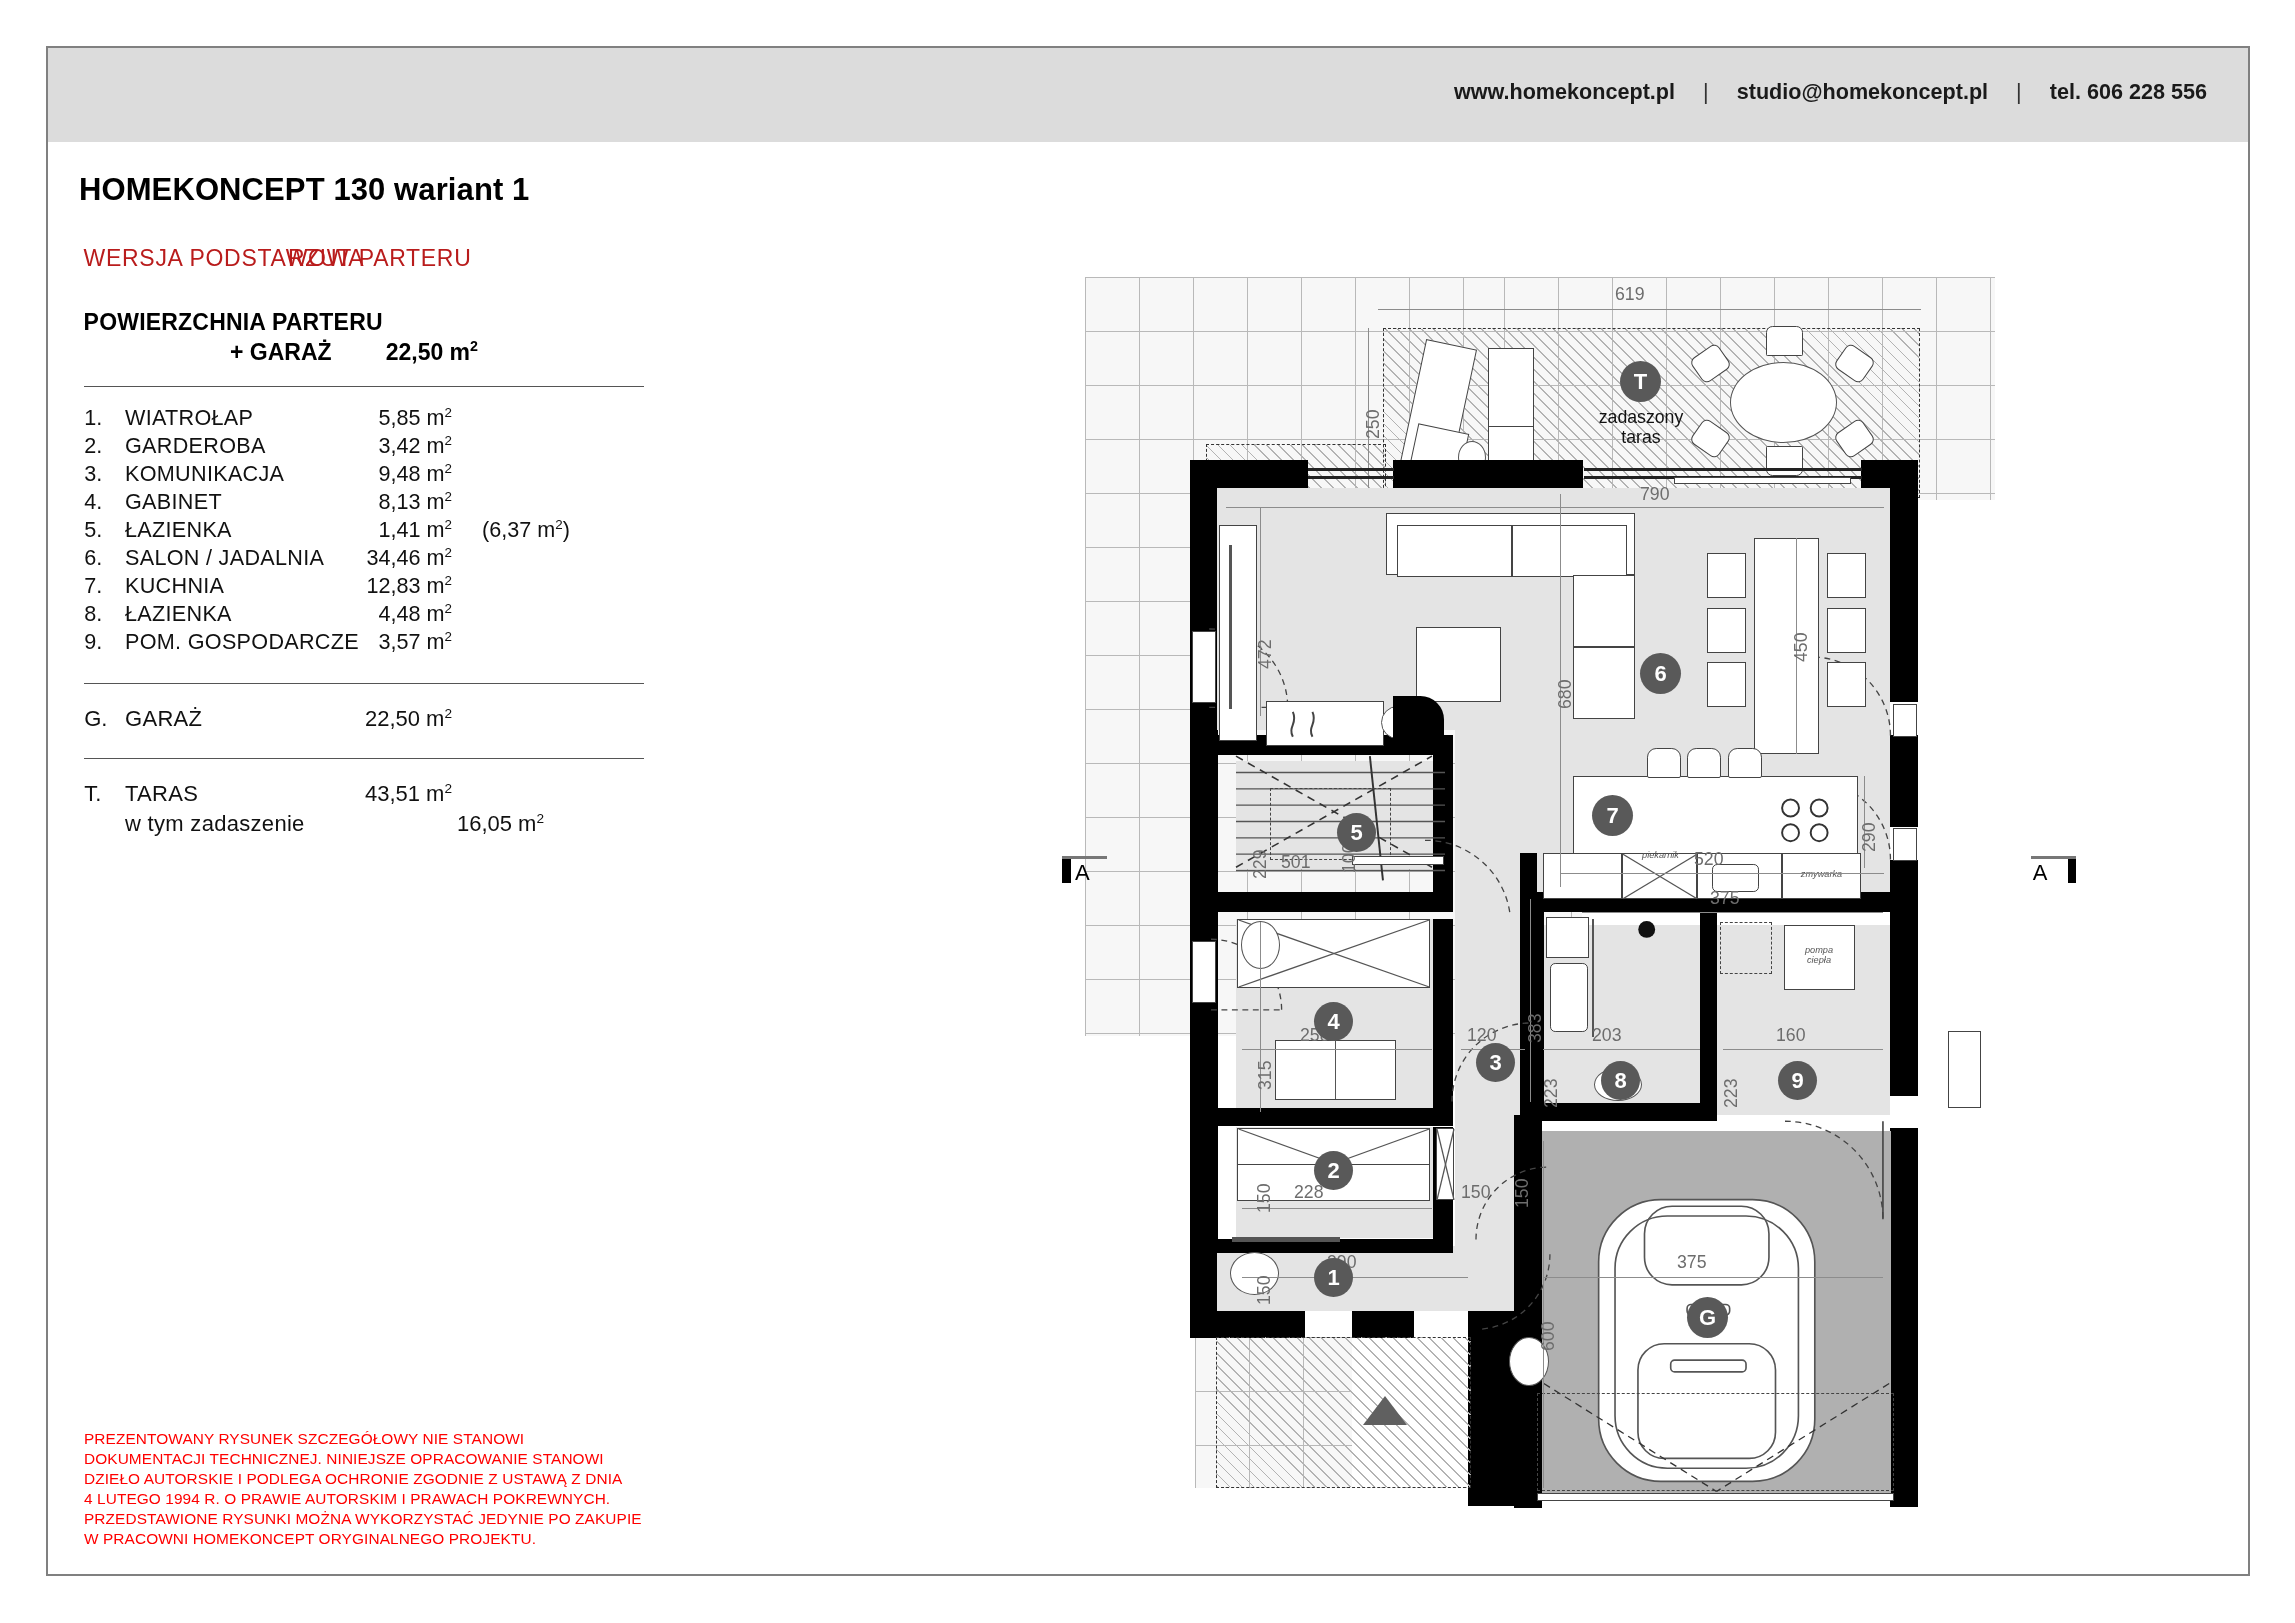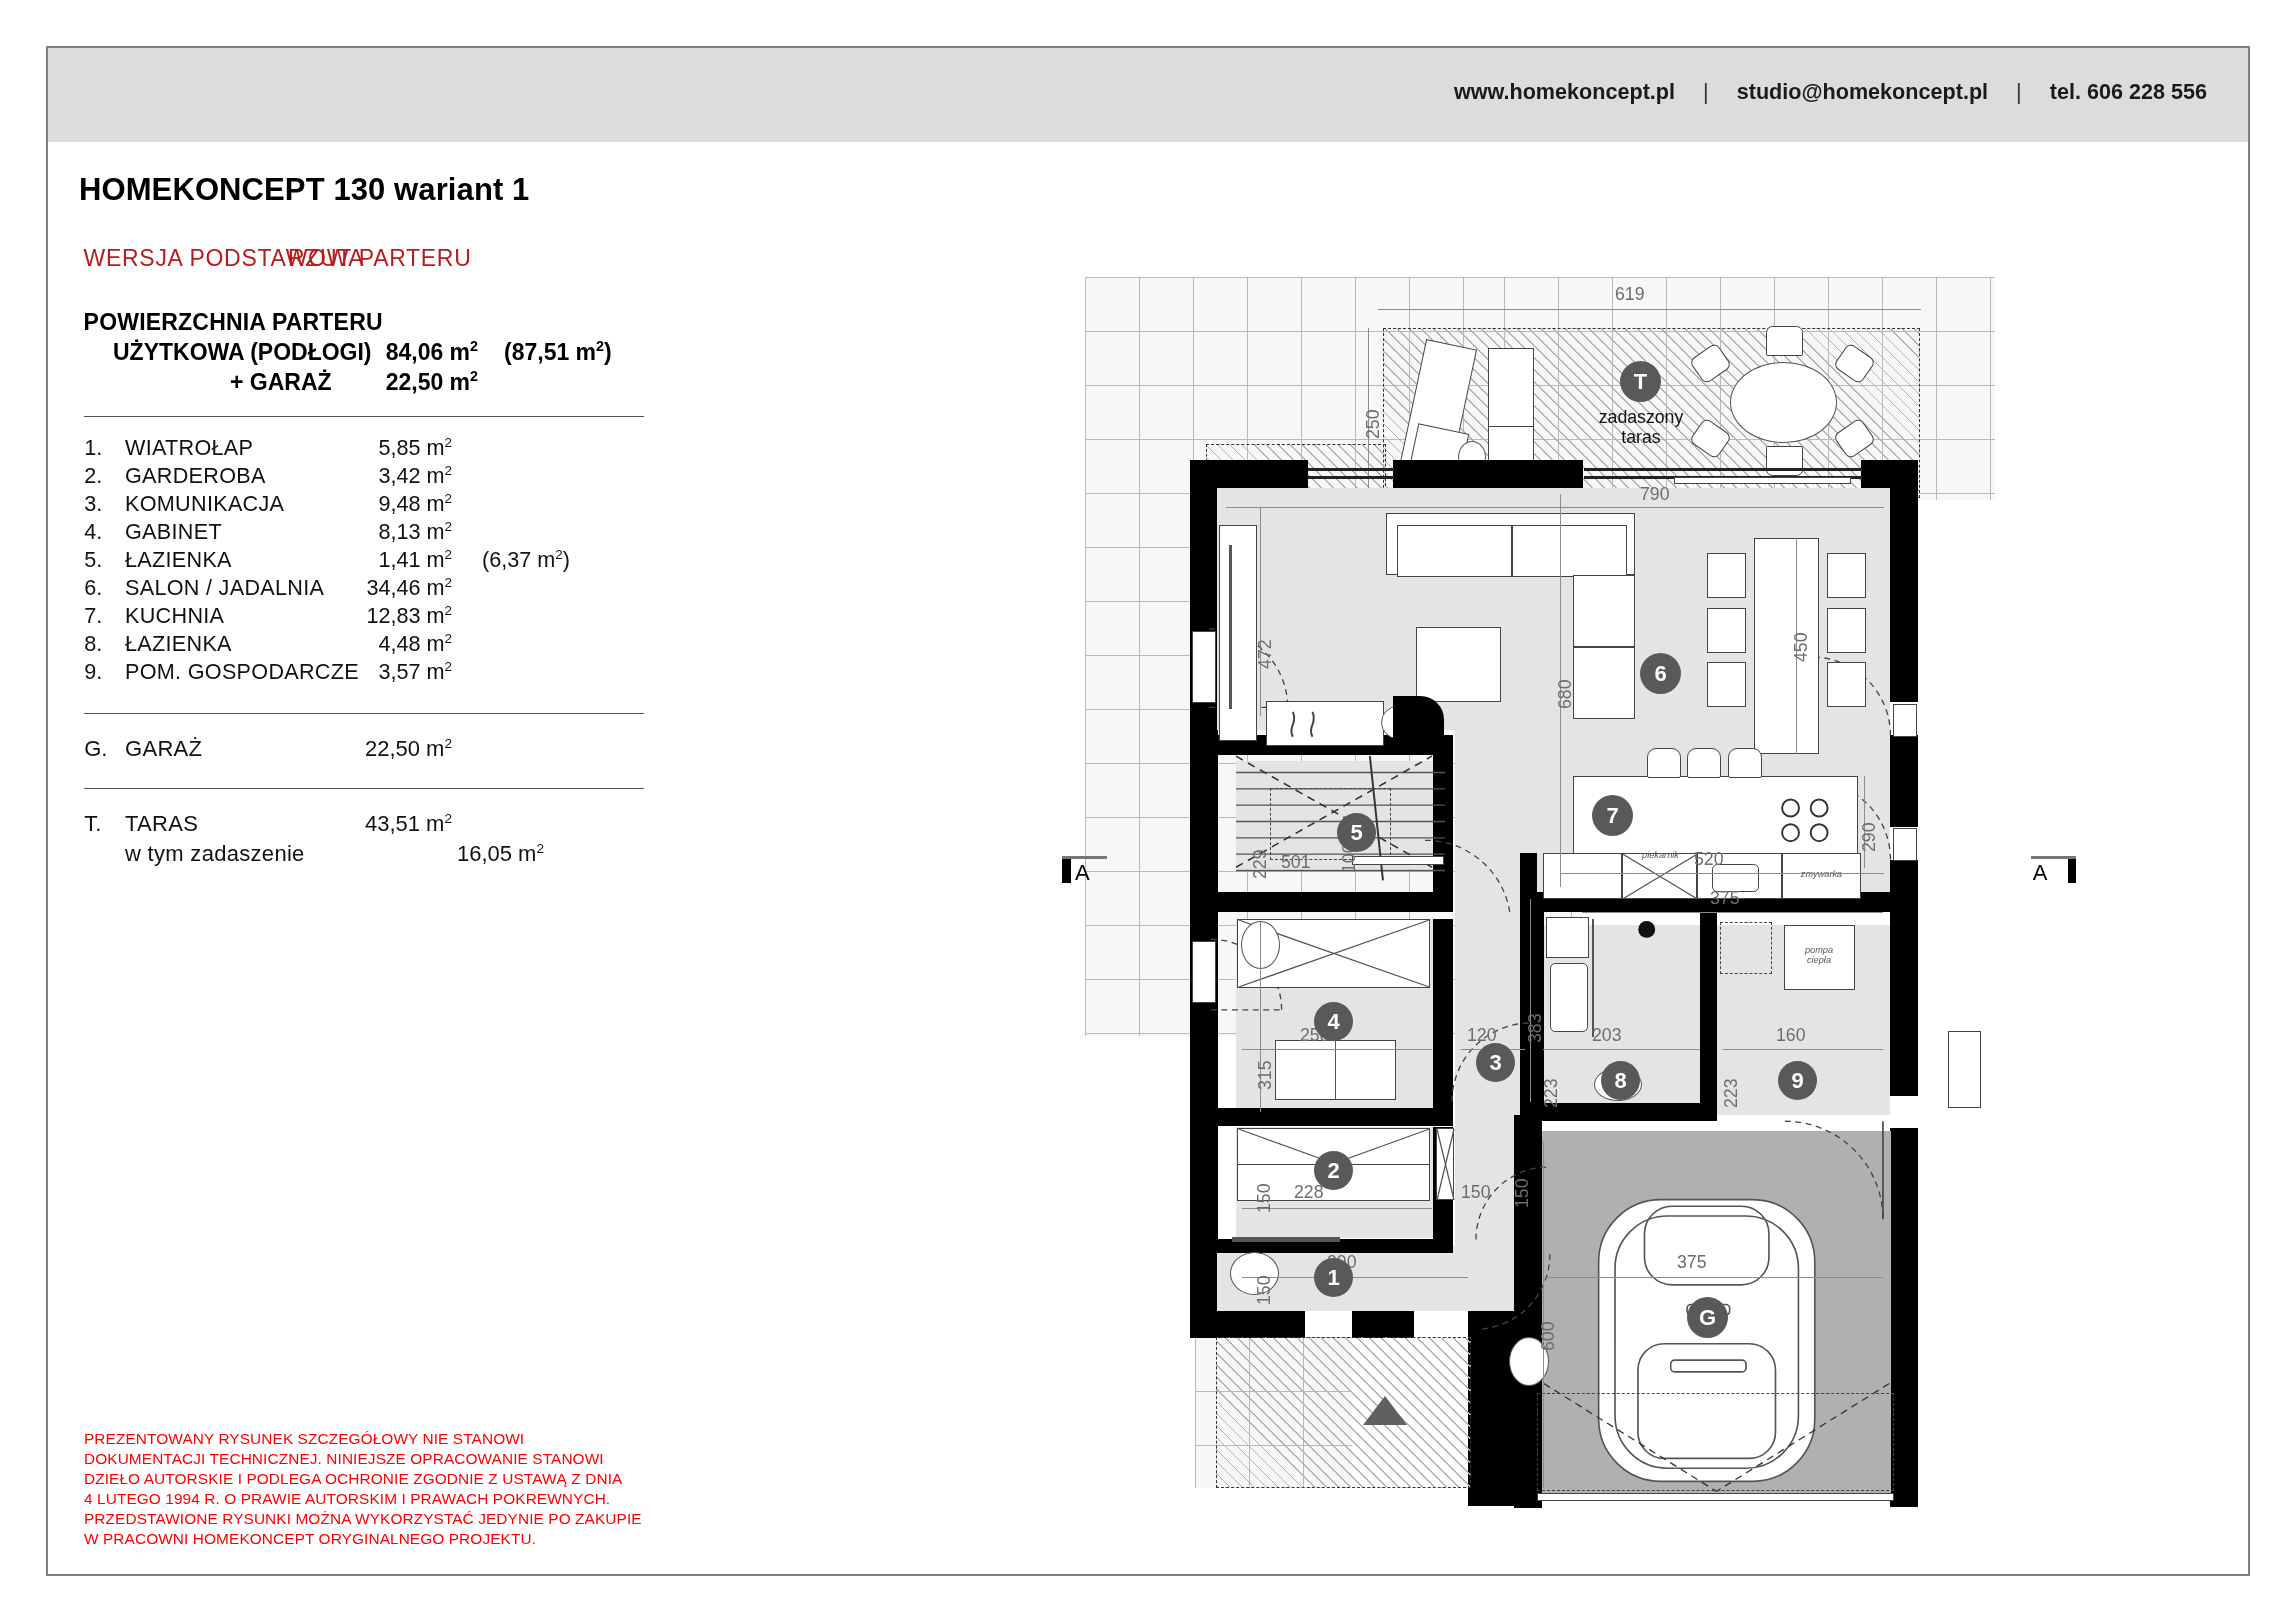--- a/index.html
+++ b/index.html
@@ -109,25 +109,20 @@
 
     <div class="ver-row">
       <span class="v1">WERSJA PODSTAWOWA</span>
       <span class="v2">RZUT PARTERU</span>
     </div>
 
     <div class="area-head">
       <span class="t">POWIERZCHNIA PARTERU</span>
     </div>
 
-    <div class="arow">
-      <span class="lbl" style="left:34px">UŻYTKOWA (PODŁOGI)</span>
-      <span class="v" style="left:252px;width:147px"><span>84,06 m</span><sup>2</sup></span>
-      <span class="x" style="left:425px"><span>(87,51 m</span><sup>2</sup>)</span>
-    </div>
 
     <div class="arow">
       <span class="lbl" style="left:151px">+ GARAŻ</span>
       <span class="v" style="left:252px;width:147px"><span>22,50 m</span><sup>2</sup></span>
     </div>
 
     <hr class="rule">
 
     <div class="rlist">
       <div class="rrow">

